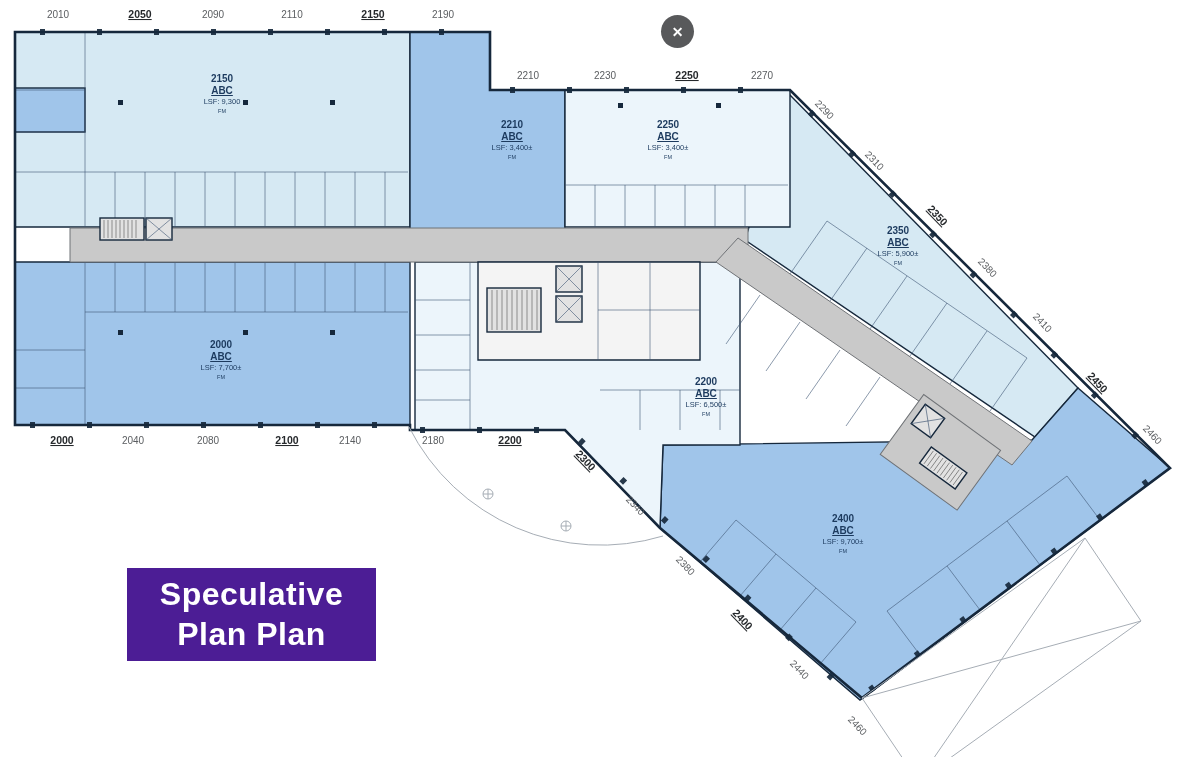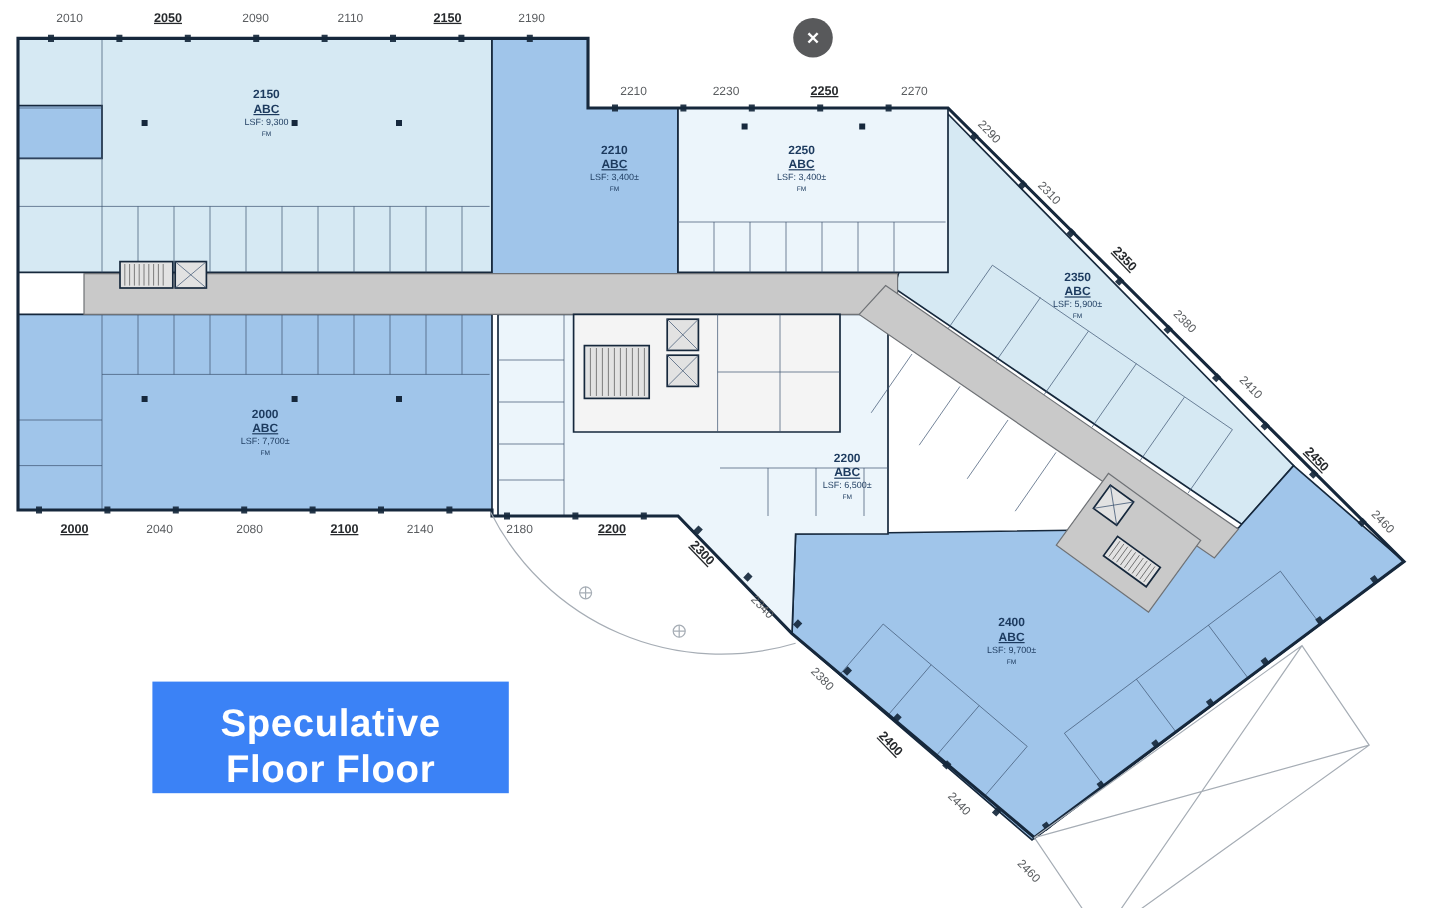--- a/index.html
+++ b/index.html
@@ -21,22 +21,22 @@
   .wl2{stroke:#16283c;stroke-width:2.6;fill:none;}
   .part{stroke:#3d5472;stroke-width:0.7;fill:none;opacity:.85;}
   .tick{stroke:#16283c;stroke-width:6;fill:none;stroke-dasharray:5 52;opacity:.92;}
   .thin{stroke:#a6adb5;stroke-width:1;fill:none;}
   .hatch{stroke:#555;stroke-width:.6;fill:none;}
   .corr{stroke:#6f7276;stroke-width:1;}
 
   .close-btn{position:absolute;left:661px;top:15px;width:33px;height:33px;border-radius:50%;
     background:#58595b;color:#fff;display:flex;align-items:center;justify-content:center;
     font-size:14px;font-weight:bold;cursor:pointer;user-select:none;}
-  .badge{position:absolute;left:127px;top:568px;width:297px;height:93px;background:#3b82f6;
-    color:#ffffff;display:flex;flex-direction:column;align-items:center;justify-content:flex-end;
+  .badge{position:absolute;left:127px;top:568px;width:249px;height:93px;background:#4c1d95;
+    color:#ffffff;display:flex;flex-direction:column;align-items:center;justify-content:center;
     font-weight:bold;font-size:32px;line-height:1.22;letter-spacing:.5px;}
 </style>
 </head>
 <body>
 
 <div class="stage">
 
   <svg class="plan-svg" width="1200" height="757" viewBox="0 0 1200 757">
 
     <g>
@@ -177,16 +177,16 @@
       <text class="dim" transform="translate(855,728) rotate(46)">2460</text>
     </g>
   </svg>
 
   <div class="close-btn">
     <span>✕</span>
   </div>
 
   <div class="badge">
     <span>Speculative</span>
-    <span>Floor Floor</span>
+    <span>Plan Plan</span>
   </div>
 
 </div>
 
 </body></html>

